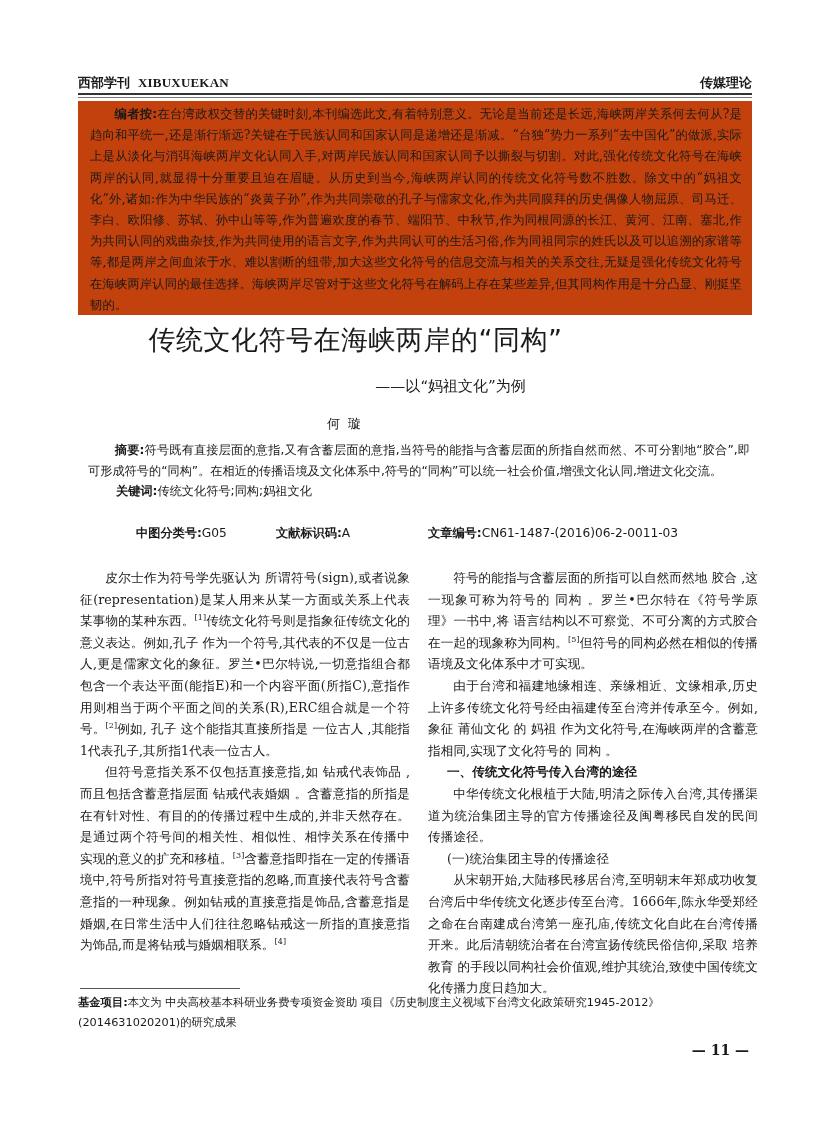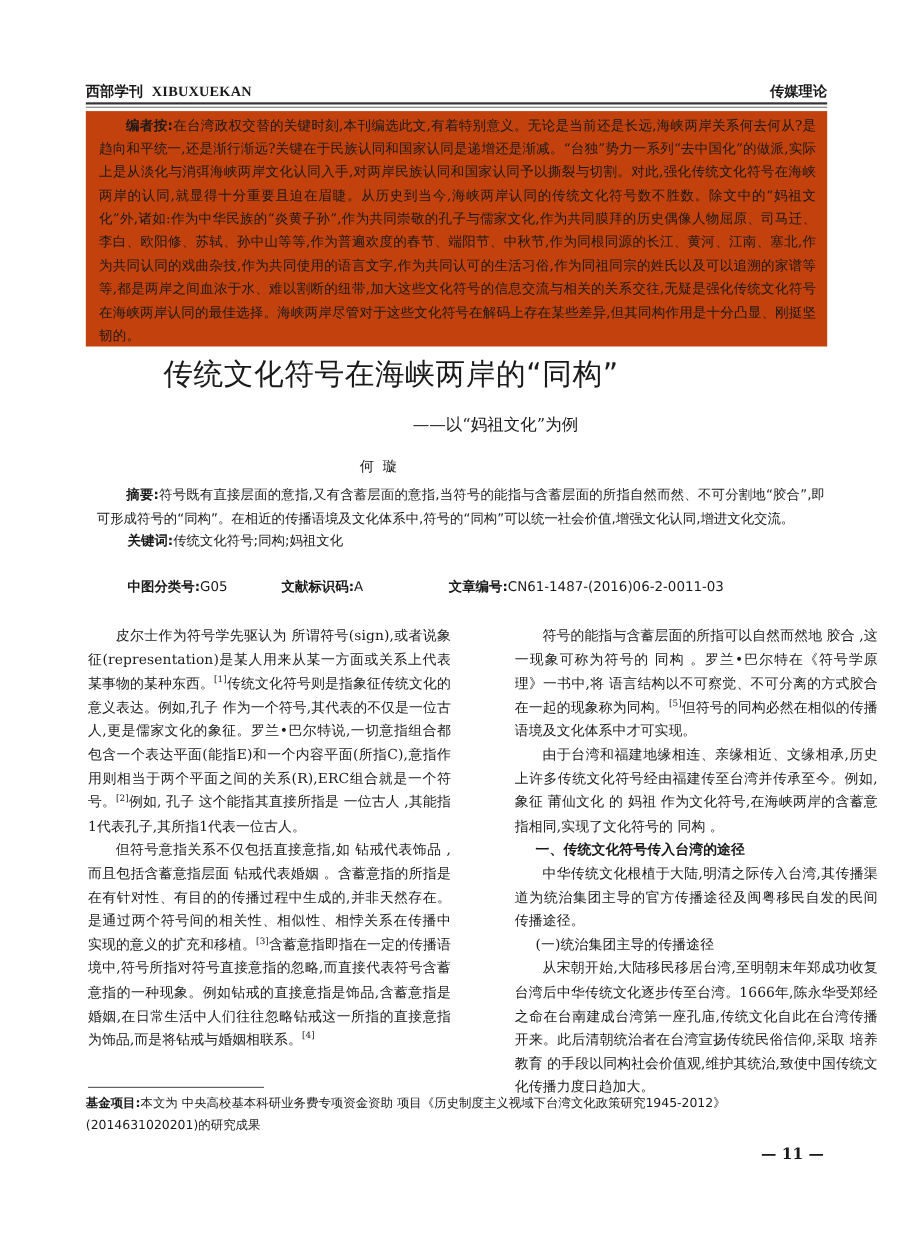--- a/index.html
+++ b/index.html
@@ -18,25 +18,25 @@
   .title { position: absolute; left: 0; width: 711px; top: 322px; text-align: center; font-family: "DejaVu Sans", sans-serif; font-size: 27px; font-weight: normal; letter-spacing: 0.5px; }
   .subtitle { position: absolute; left: 0; width: 833px; top: 377px; text-align: center; font-family: "DejaVu Serif", serif; font-size: 15px; padding-left: 20px; box-sizing: border-box; margin-left: 24px; }
   .author { position: absolute; left: 0; width: 688px; top: 415px; text-align: center; font-family: "DejaVu Serif", serif; font-size: 13px; letter-spacing: 8px; padding-left: 8px; box-sizing: border-box; }
 
   .abstract { position: absolute; left: 88px; top: 440px; width: 662px; }
   .abstract p { margin: 0; font-family: "DejaVu Sans", sans-serif; font-size: 12.2px; line-height: 20.5px; text-align: justify; }
   .abstract .ab-text { text-indent: 2.2em; }
   .abstract .kw { padding-left: 28px; }
   .abstract .bold { font-weight: bold; }
   .meta-row { position: absolute; left: 116px; top: 525px; width: 640px; height: 18px; font-family: "DejaVu Sans", sans-serif; font-size: 12.2px; }
-  .meta-row span.item { position: absolute; top: 0; }
+  .meta-row span.item { position: absolute; top: 0; margin-left: 20px; }
 
   .col { position: absolute; top: 567px; width: 330px; }
   .col.left { left: 80px; }
-  .col.right { left: 428px; margin-left: 40px; }
+  .col.right { left: 428px; }
   .col p { margin: 0; font-family: "DejaVu Serif", serif; font-size: 12.6px; line-height: 21.6px; text-align: justify; letter-spacing: 0.1px; }
   .col p.indent { text-indent: 2em; }
   .col p.h1 { font-family: "DejaVu Sans", sans-serif; font-weight: bold; text-indent: 1.5em; }
   .col p.h2 { text-indent: 1.5em; }
   sup { font-size: 8px; vertical-align: 5px; line-height: 0; }
 
   .fn-rule { position: absolute; left: 80px; top: 988px; width: 160px; height: 1px; background: #555; }
   .footnote { position: absolute; left: 78px; top: 993px; width: 680px; font-family: "DejaVu Sans", sans-serif; font-size: 11.3px; line-height: 20px; }
   .footnote .bold { font-weight: bold; }
   .page-num { position: absolute; right: 84px; top: 1042px; font-family: "DejaVu Serif", serif; font-weight: bold; font-size: 14px; }

